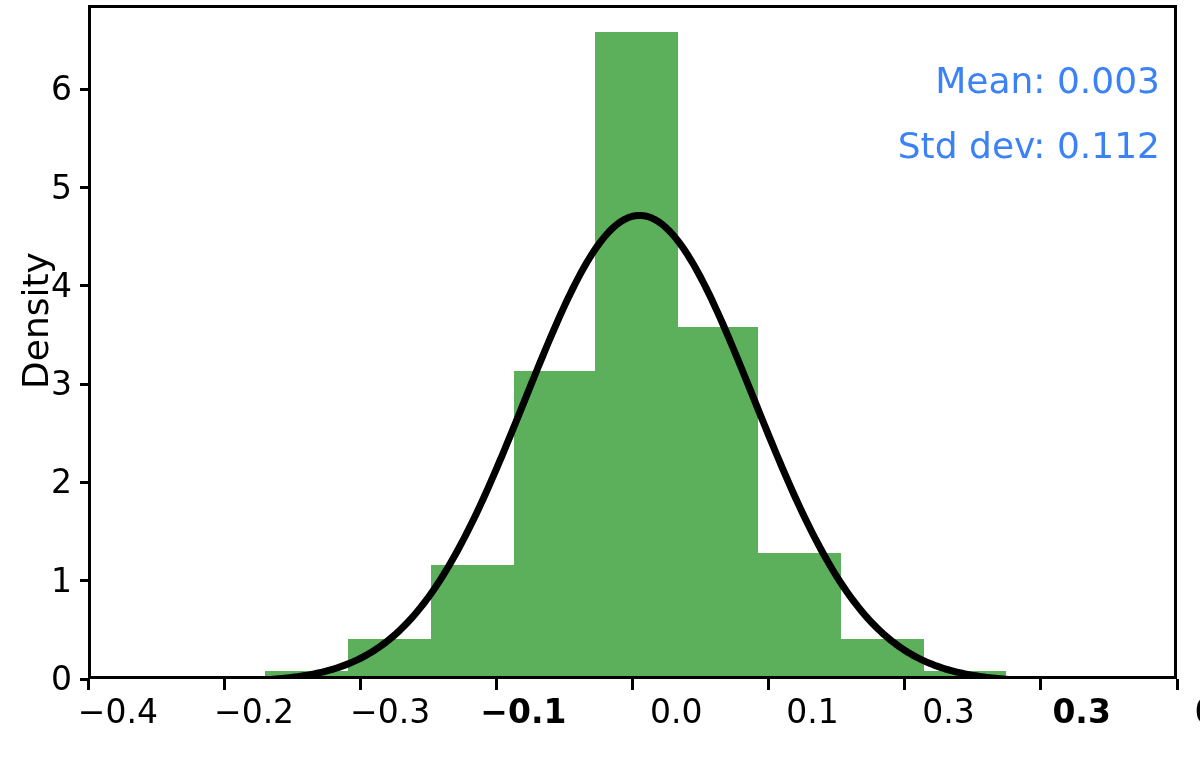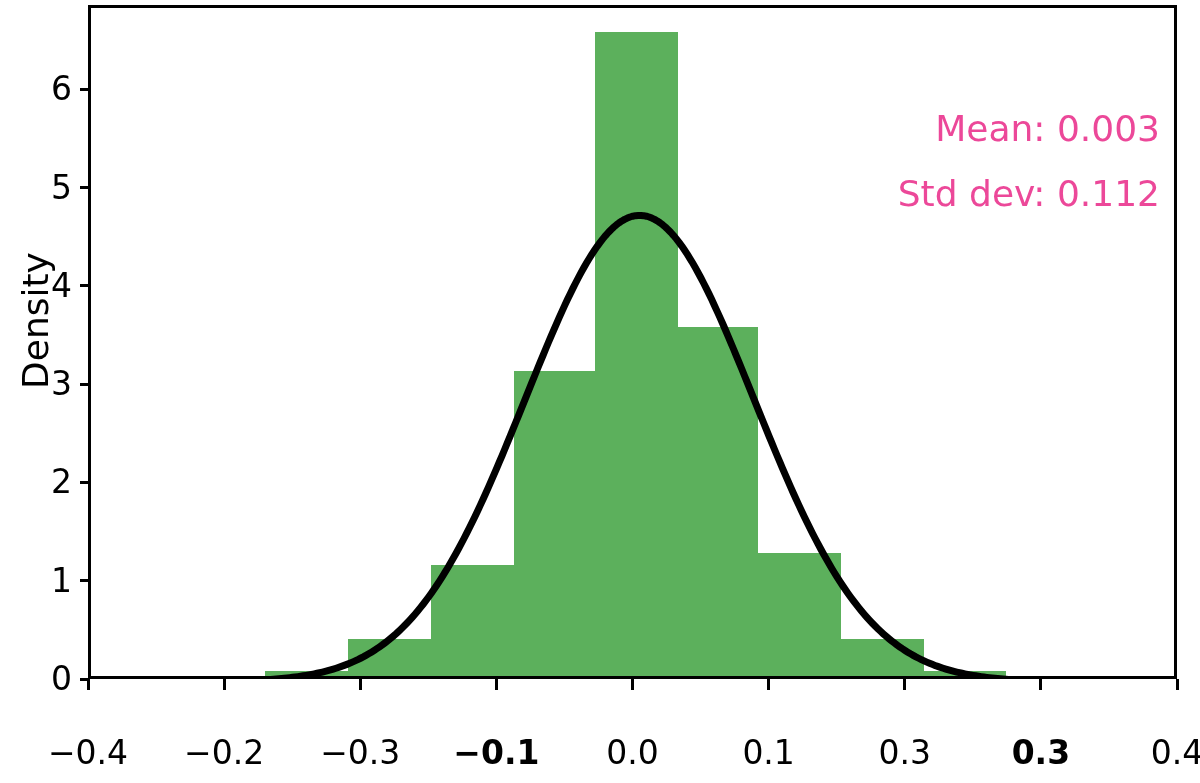--- a/index.html
+++ b/index.html
@@ -25,21 +25,21 @@
   }
   .ytick-label{
     position:absolute;
     width:60px; text-align:right;
     left:12px;
     font-size:33px; color:#000; line-height:1;
   }
 
   
   .xtick-mark{position:absolute;top:679px;width:3px;height:11px;background:#000;}
-  .xtick-label{position:absolute;top:736px;width:140px;margin-left:-70px;text-align:center;font-size:33px;color:#000;line-height:1;}
+  .xtick-label{position:absolute;top:695px;width:140px;margin-left:-70px;text-align:right;font-size:33px;color:#000;line-height:1;}
 
   #ylabel{
     position:absolute;
     left:-95px; top:300px;
     width:260px;
     transform:rotate(-90deg);
     transform-origin:center center;
     text-align:center;
     font-size:36px;
     color:#000;
@@ -51,23 +51,22 @@
     text-align:center;
     font-size:36px; color:#000;
     font-weight:600;
     white-space:nowrap;
   }
   .annotation{
     position:absolute;
     right:40px;
     text-align:right;
     font-size:36px;
-    color:#ec4899;
+    color:#3b82f6;
     white-space:nowrap;
-    margin-top:48px;
   }
   #ann-mean{top:60px;}
   #ann-std{top:125px;}
 </style>
 </head>
 <body>
 
 <div id="root">
 
   <div id="plot-area">

